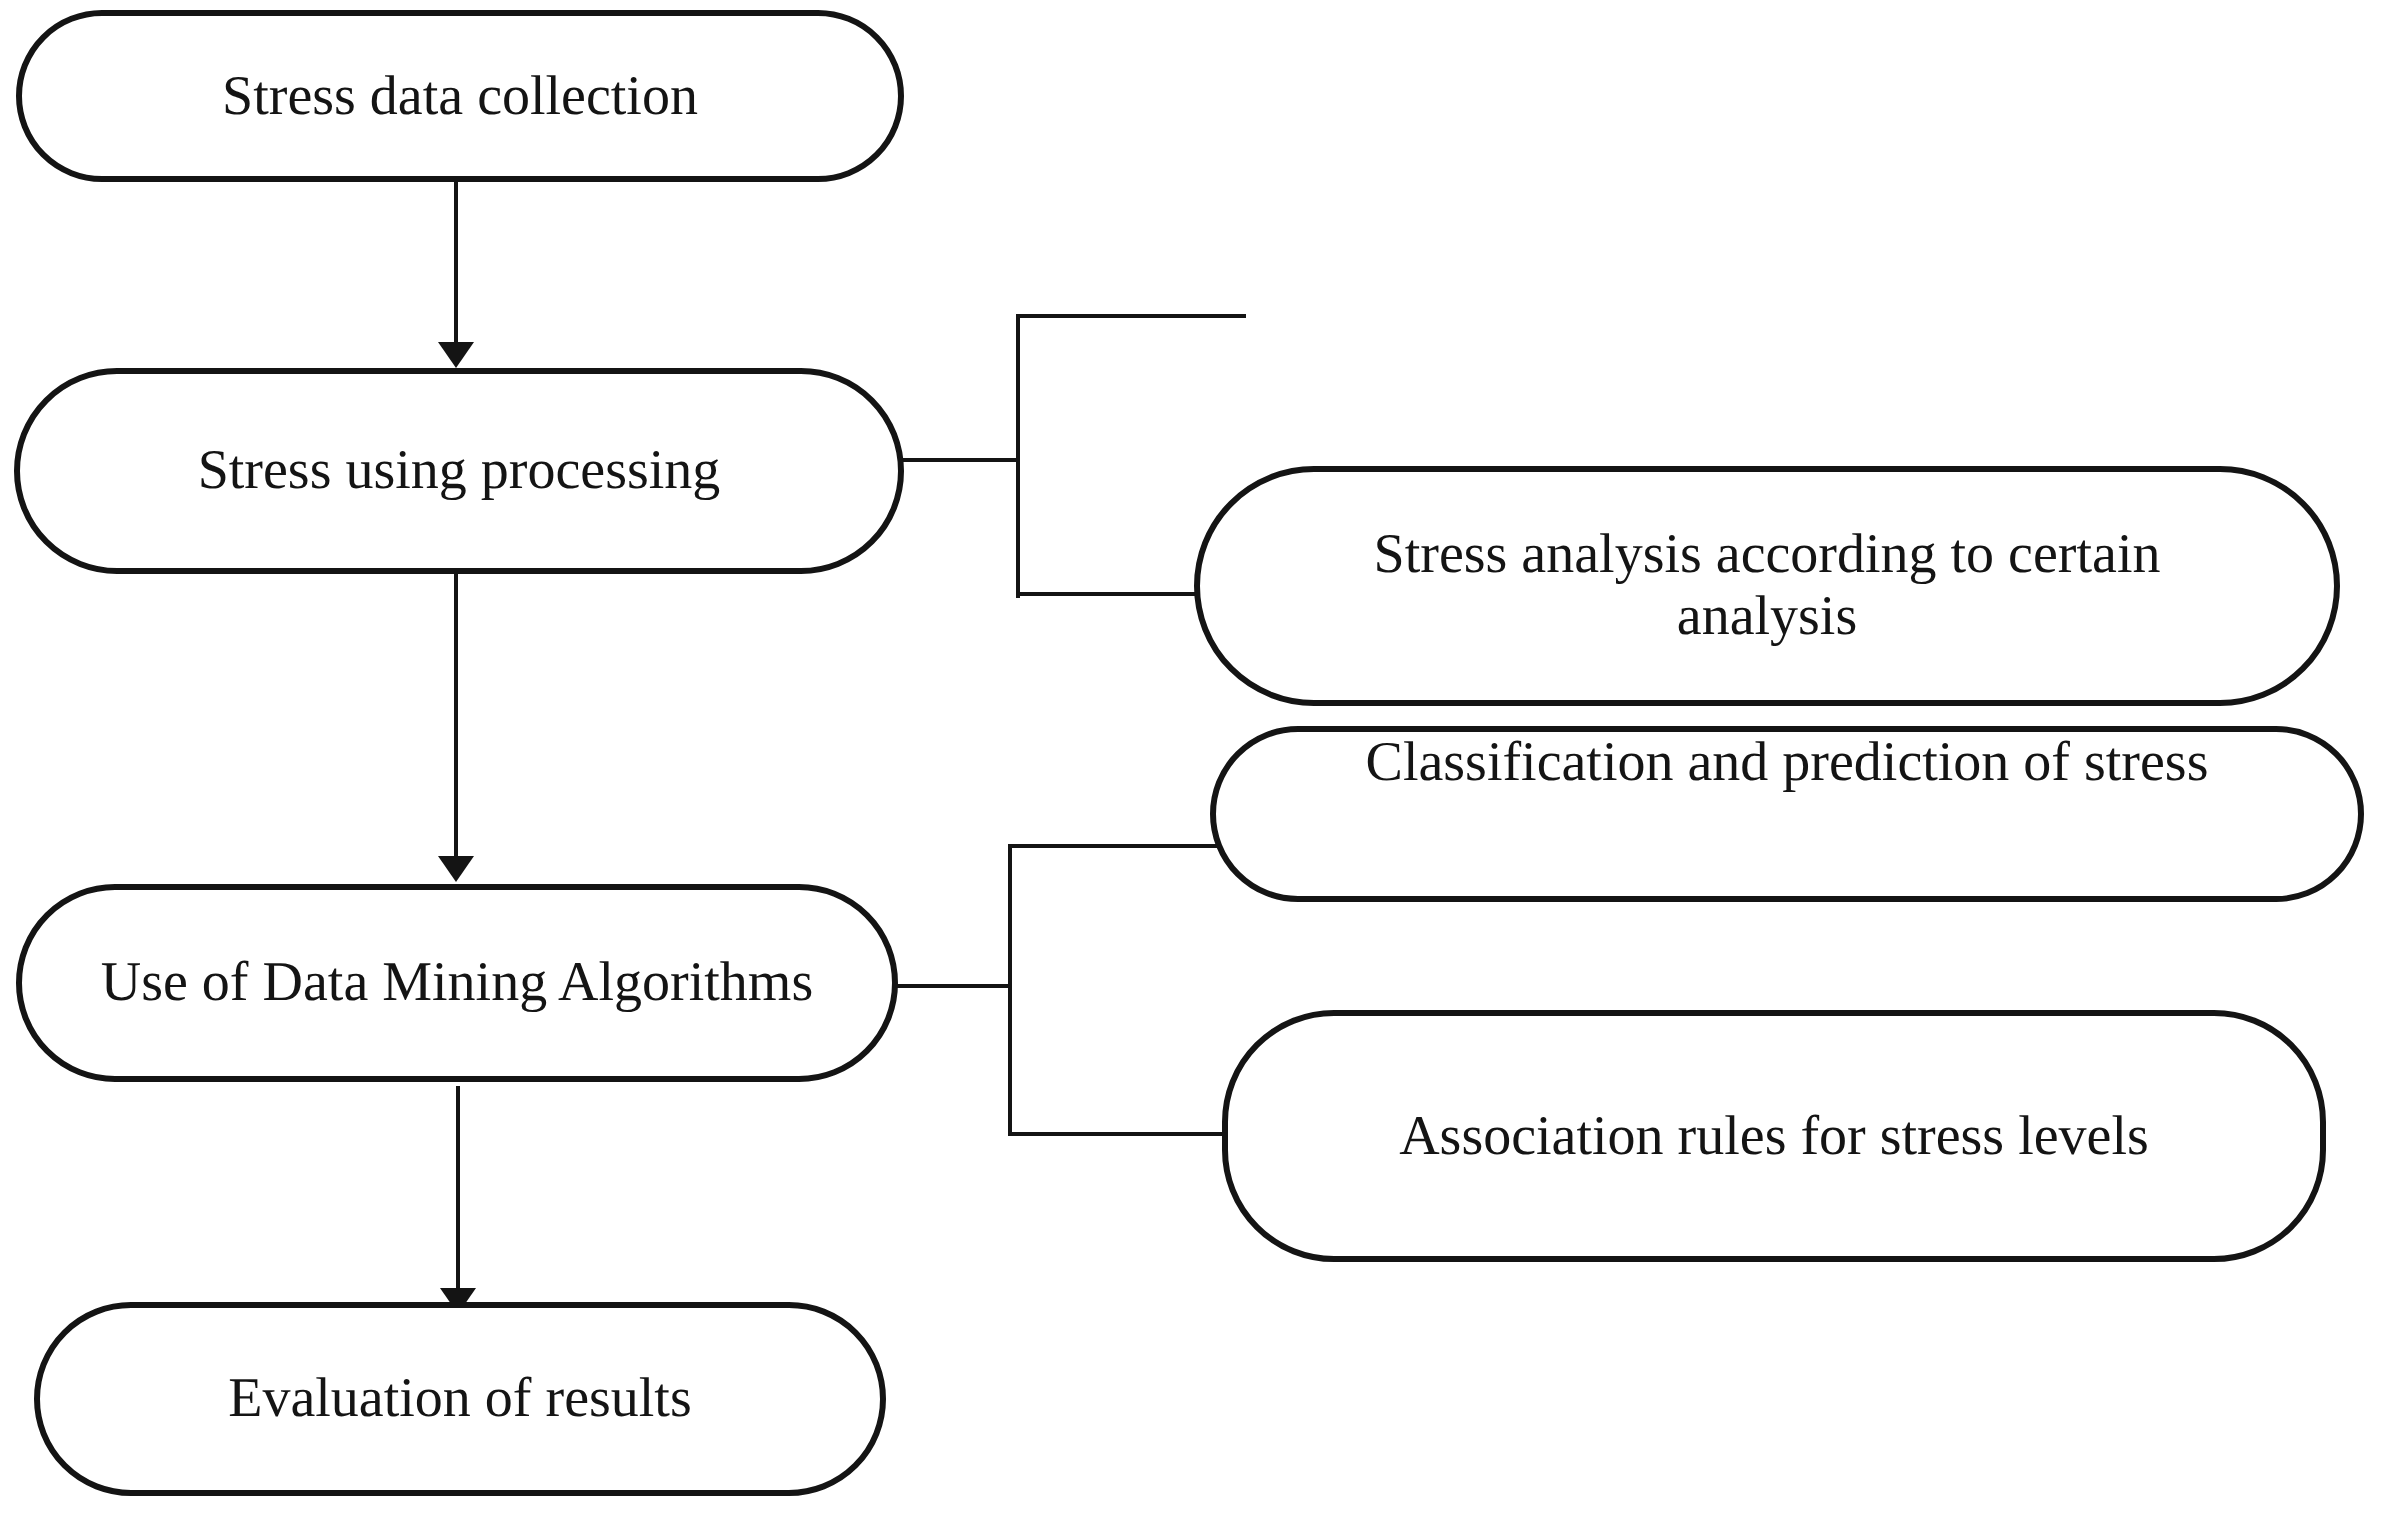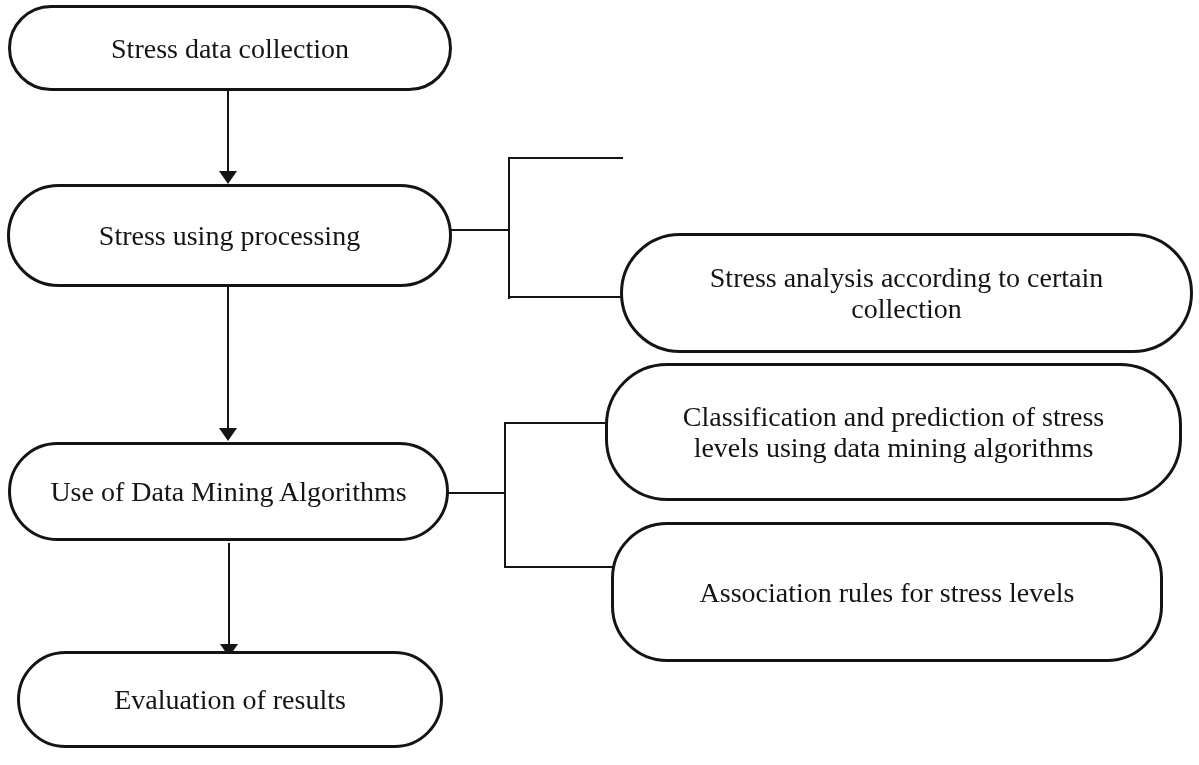--- a/index.html
+++ b/index.html
@@ -28,23 +28,23 @@
   }
   .node .line { white-space: nowrap; }
 
   
   .n-collection    { left: 8px;   top: 5px;   width: 444px; height: 86px;  border-radius: 44px; }
   .n-processing    { left: 7px;   top: 184px; width: 445px; height: 103px; border-radius: 52px; }
   .n-mining        { left: 8px;   top: 442px; width: 441px; height: 99px; border-radius: 51px; }
   .n-evaluation    { left: 17px;  top: 651px; width: 426px; height: 97px; border-radius: 51px; }
   
   .n-determination { left: 609px; top: 89px;  width: 583px; height: 133px; border-radius: 66px; }
-  .n-analysis      { left: 620px; top: 233px; width: 573px; height: 120px; border-radius: 60px; }
-  .n-classification{ left: 605px; top: 363px; width: 577px; height: 138px; border-radius: 62px; }
-  .n-association   { left: 611px; top: 505px; width: 552px; height: 140px; border-radius: 56px; margin-top: 17px; }
+  .n-analysis      { left: 597px; top: 233px; width: 573px; height: 120px; border-radius: 60px; }
+  .n-classification{ left: 605px; top: 363px; width: 577px; height: 88px; border-radius: 62px; justify-content: space-between; }
+  .n-association   { left: 611px; top: 505px; width: 552px; height: 126px; border-radius: 56px; }
 
   .edge {
     position: absolute;
     background: var(--stroke, #1c1c1c);
     z-index: 1;
   }
   
   .a1-line { left: 227px; top: 91px;  width: 2px; height: 81px;  }
   .a2-line { left: 227px; top: 287px; width: 2px; height: 141px; }
   .a3-line { left: 228px; top: 543px; width: 2px; height: 101px; }
@@ -100,30 +100,29 @@
     <div class="line">Stress data collection</div>
   </div>
 
   <div class="node n-processing">
     <div class="line">Stress using processing</div>
   </div>
 
 
   <div class="node n-analysis">
     <div class="line">Stress analysis according to certain</div>
-    <div class="line">collection</div>
+    <div class="line">analysis</div>
   </div>
 
   <div class="node n-mining">
     <div class="line">Use of Data Mining Algorithms</div>
   </div>
 
   <div class="node n-classification">
     <div class="line">Classification and prediction of stress</div>
-    <div class="line">levels using data mining algorithms</div>
   </div>
 
   <div class="node n-association">
     <div class="line">Association rules for stress levels</div>
   </div>
 
   <div class="node n-evaluation">
     <div class="line">Evaluation of results</div>
   </div>
 

